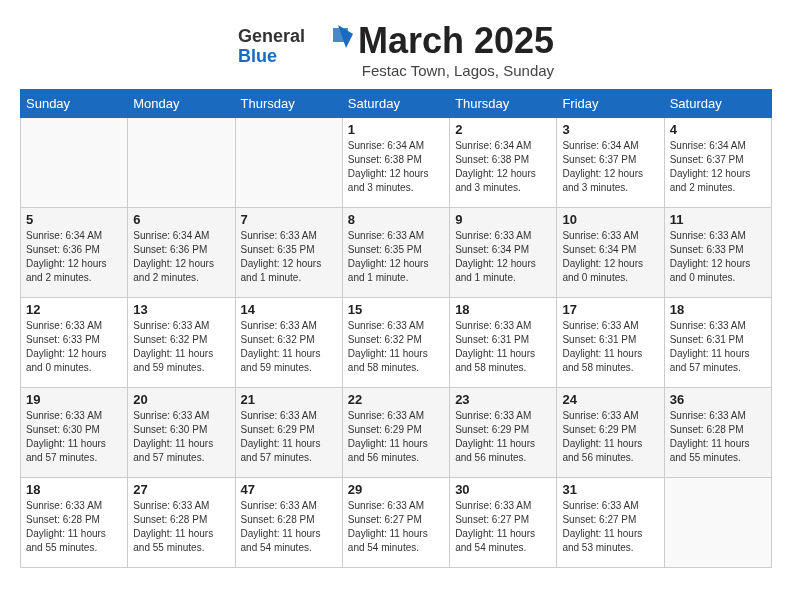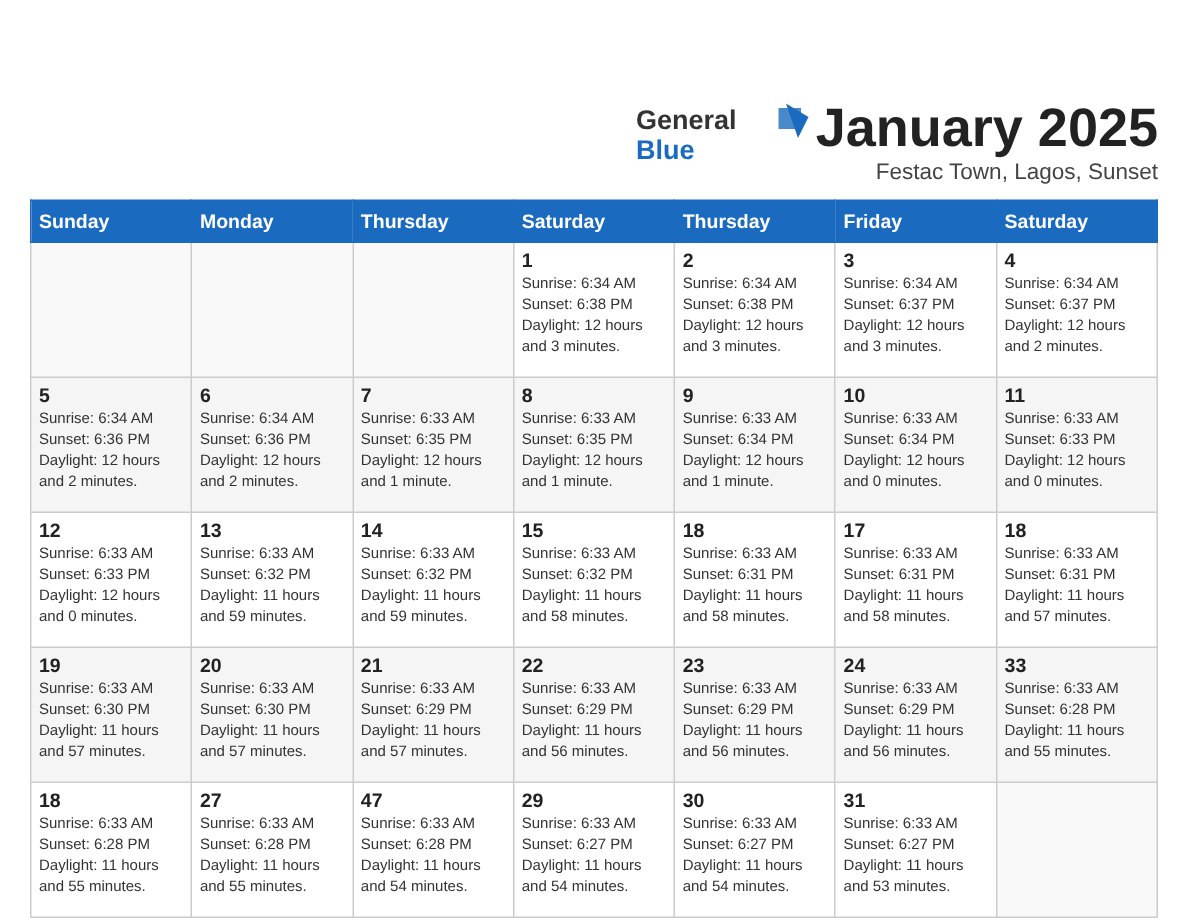--- a/index.html
+++ b/index.html
@@ -5,24 +5,23 @@
     * { box-sizing: border-box; margin: 0; padding: 0; }
     body {
       font-family: Arial, sans-serif;
       background: #fff;
       width: 792px;
       min-height: 612px;
       padding: 20px;
     }
     .header-section {
       display: flex;
-      justify-content: flex-end;
+      justify-content: center;
       align-items: flex-start;
       margin-bottom: 10px;
-      margin-top: 44px;
     }
     .logo {
       display: flex;
       align-items: center;
       gap: 0;
     }
     .title-block {
       text-align: right;
     }
     .month-title {
@@ -38,21 +37,21 @@
       width: 100%;
       border-collapse: collapse;
       table-layout: fixed;
     }
     th {
       background-color: #1a6bbf;
       color: #fff;
       text-align: left;
       padding: 6px 5px;
       font-size: 13px;
-      font-weight: bold;
+      font-weight: normal;
       border: 1px solid #1a6bbf;
     }
     td {
       border: 1px solid #ccc;
       vertical-align: top;
       padding: 4px 5px;
       font-size: 10.5px;
       color: #333;
       height: 90px;
       background: #fff;
@@ -86,22 +85,22 @@
     <div>
       <svg width="120" height="50" viewBox="0 0 120 50">
         <text x="0" y="22" font-family="Arial" font-size="18" font-weight="bold" fill="#333">General</text>
         <text x="0" y="42" font-family="Arial" font-size="18" font-weight="bold" fill="#1a6bbf">Blue</text>
         <polygon points="95,8 110,8 110,22 95,22" fill="#1a6bbf" opacity="0.8"></polygon>
         <polygon points="100,5 115,14 108,28" fill="#1a6bbf"></polygon>
       </svg>
     </div>
   </div>
   <div class="title-block">
-    <div class="month-title">January 2025</div>
-    <div class="subtitle">Festac Town, Lagos, Sunset</div>
+    <div class="month-title">March 2025</div>
+    <div class="subtitle">Festac Town, Lagos, Sunday</div>
   </div>
 </div>
 
 <table>
   <thead>
     <tr id="header-row">
         <th>Sunday</th>
         <th>Monday</th>
         <th>Thursday</th>
         <th>Saturday</th>
@@ -259,21 +258,21 @@
 Sunset: 6:29 PM
 Daylight: 11 hours and 56 minutes.</div>
         </td>
         <td>
           <div class="day-number">24</div>
           <div class="day-info" style="white-space: pre-line;">Sunrise: 6:33 AM
 Sunset: 6:29 PM
 Daylight: 11 hours and 56 minutes.</div>
         </td>
         <td>
-          <div class="day-number">33</div>
+          <div class="day-number">36</div>
           <div class="day-info" style="white-space: pre-line;">Sunrise: 6:33 AM
 Sunset: 6:28 PM
 Daylight: 11 hours and 55 minutes.</div>
         </td>
       </tr>
       <tr>
         <td>
           <div class="day-number">18</div>
           <div class="day-info" style="white-space: pre-line;">Sunrise: 6:33 AM
 Sunset: 6:28 PM

